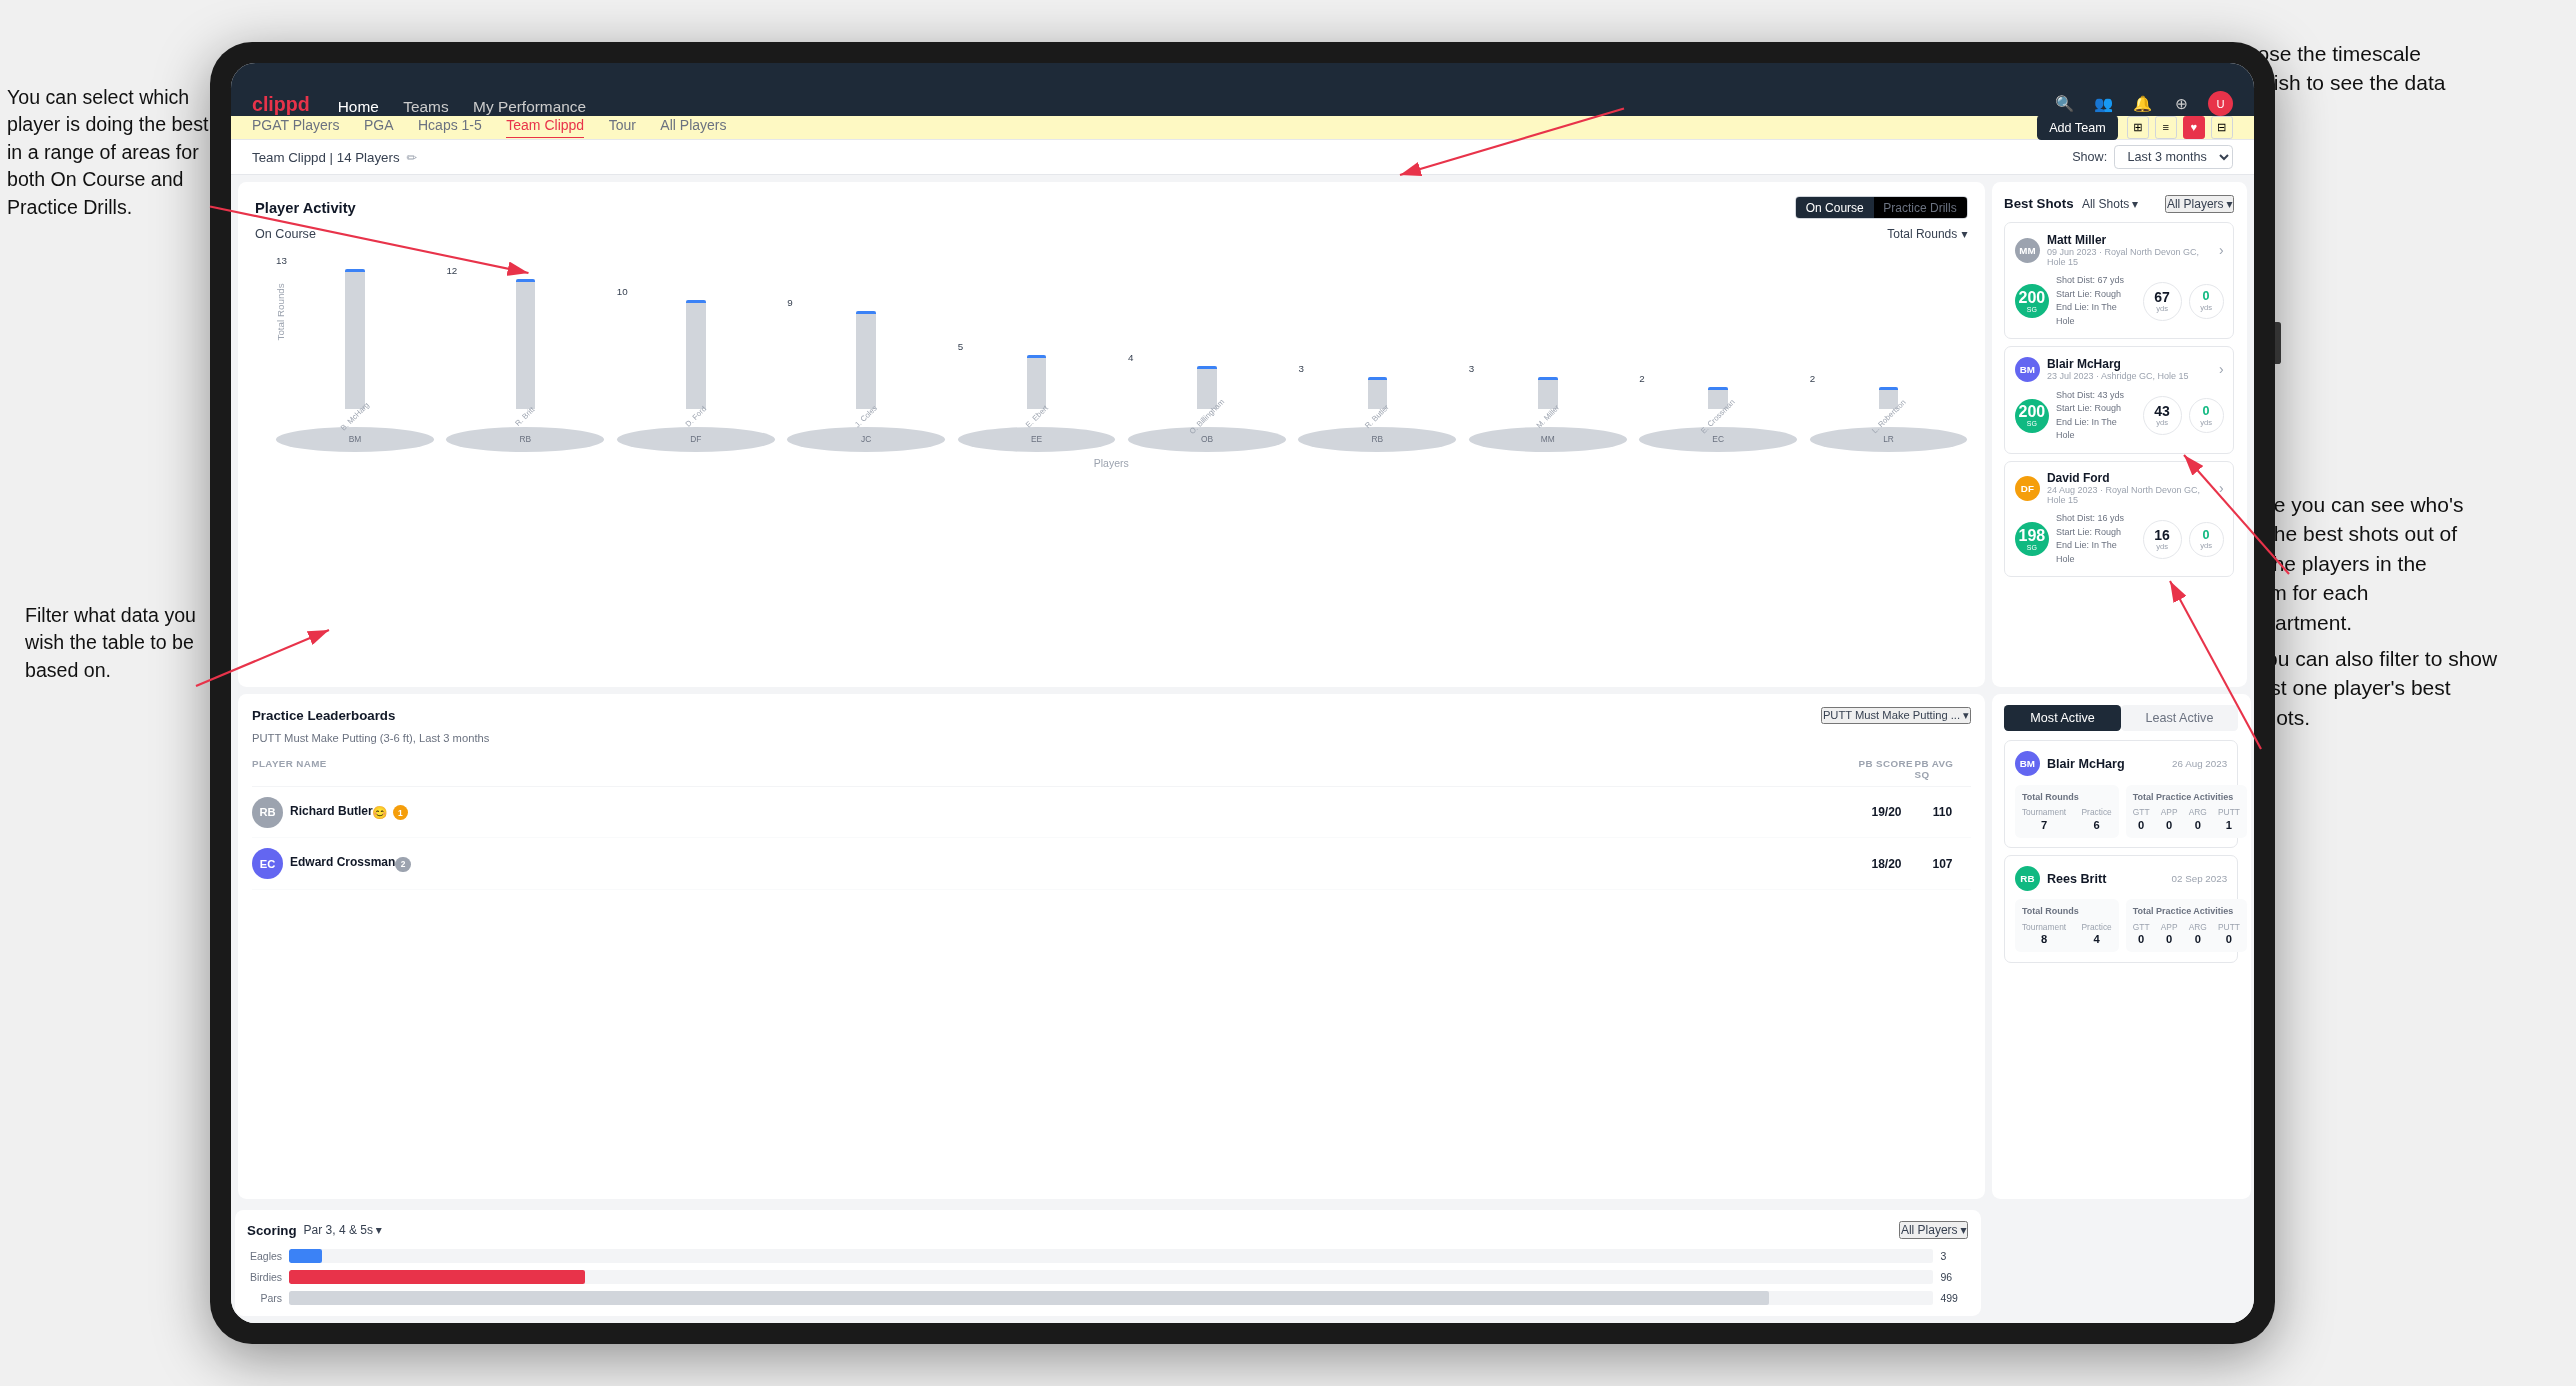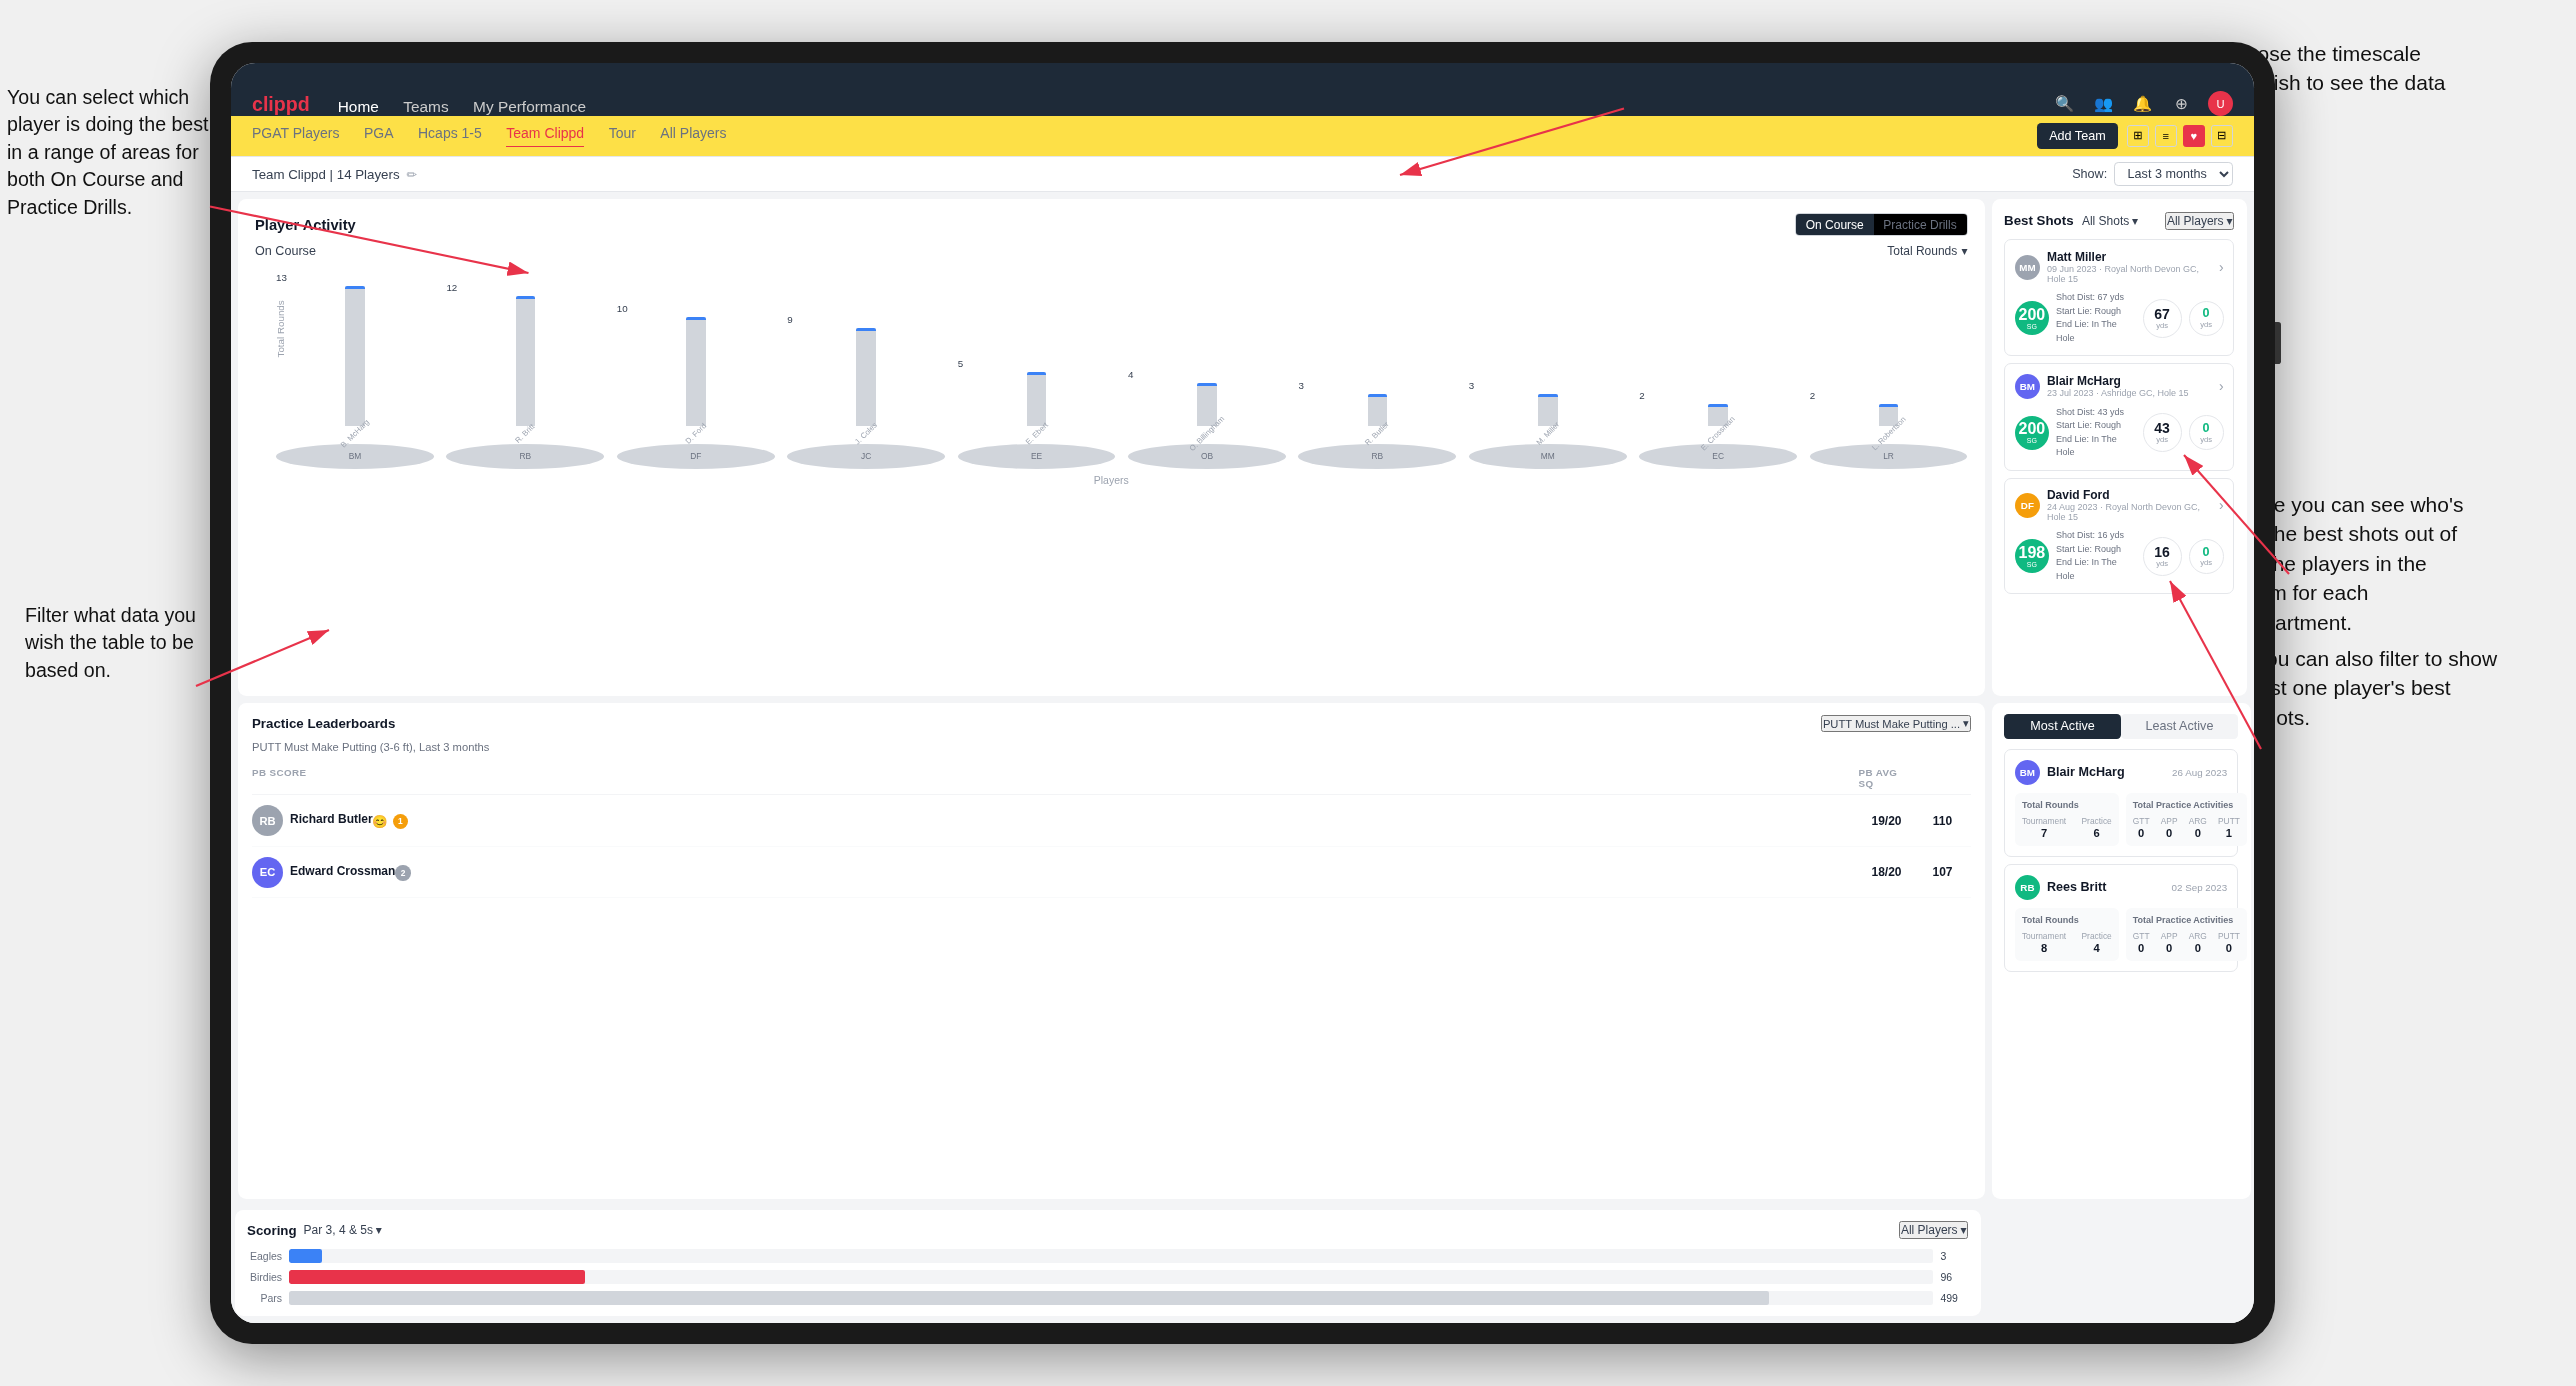--- a/index.html
+++ b/index.html
@@ -126,22 +126,22 @@
       background: #e8334a;
       display: flex;
       align-items: center;
       justify-content: center;
       color: white;
       font-size: 11.2px;
     }
 
     
     .tab-bar {
-      background: #fde047;
-      height: 41px;
+      background: #fef9c3;
+      height: 24px;
       display: flex;
       align-items: center;
       padding: 0 21px;
       border-bottom: 0.7px solid #e5e7eb;
       flex-shrink: 0;
       gap: 24.5px;
     }
 
     .tab-item {
       font-size: 14px;
@@ -1175,20 +1175,21 @@
       <div class="panel-practice">
         <div class="practice-header">
           <span class="practice-title">Practice Leaderboards</span>
           <button class="practice-dropdown">
             <span>PUTT Must Make Putting ...</span>
             <span>▾</span>
           </button>
         </div>
         <div class="practice-subtitle">PUTT Must Make Putting (3-6 ft), Last 3 months</div>
         <div class="practice-table-header">
+          <span>PLAYER NAME</span>
           <span>PB SCORE</span>
           <span>PB AVG SQ</span>
         </div>
 
         <div class="practice-row">
           <div class="practice-player">
             <div class="practice-avatar">RB</div>
             <div class="practice-player-info">
               <span class="practice-player-name">Richard Butler</span>
               <div style="display:flex;align-items:center;gap:4.2px;margin-top:1.4px">

